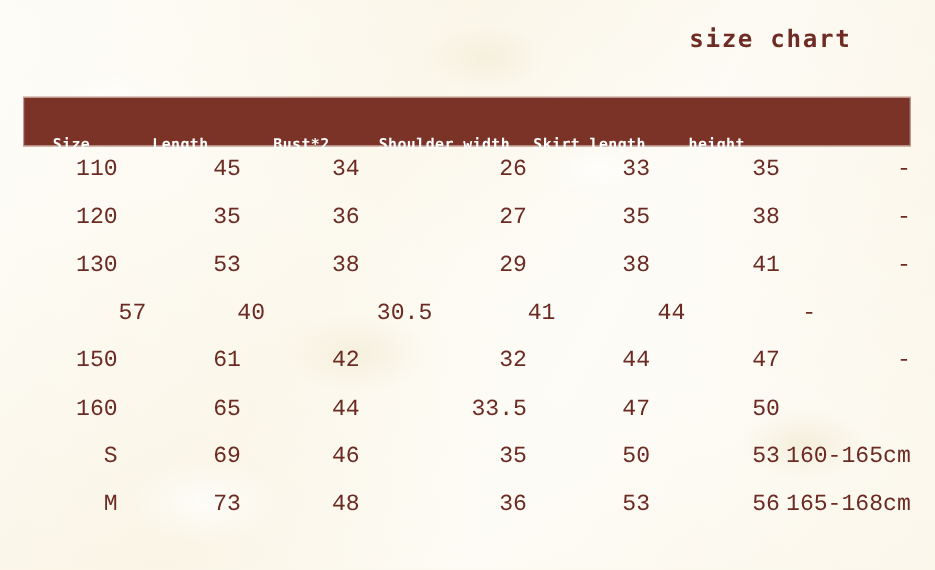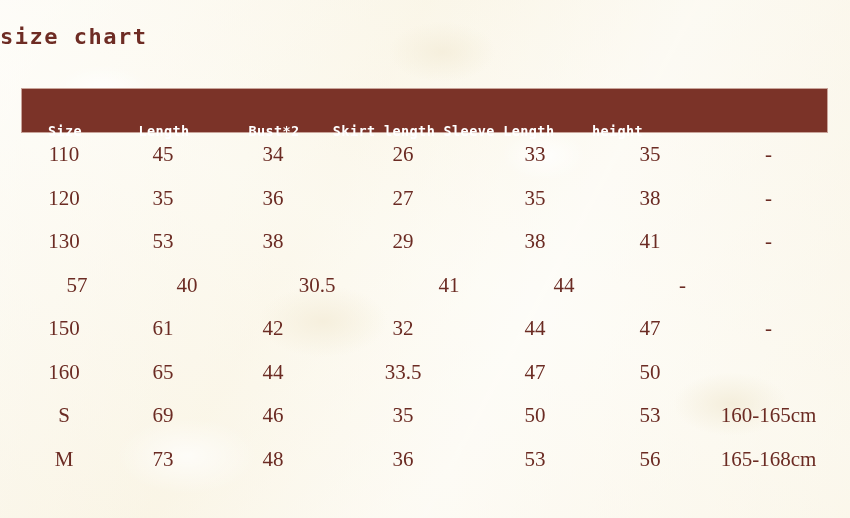--- a/index.html
+++ b/index.html
@@ -30,26 +30,27 @@
       radial-gradient(ellipse 75px 42px at 52% 10%, rgba(244,237,217,0.8) 0%, rgba(244,237,217,0) 72%),
       linear-gradient(118deg, rgba(255,255,255,0.55) 0%, rgba(250,245,230,0.25) 38%, rgba(255,255,255,0.5) 62%, rgba(248,242,226,0.3) 100%),
       linear-gradient(24deg, rgba(247,240,222,0.45) 0%, rgba(255,255,255,0.35) 50%, rgba(246,239,221,0.4) 100%);
   }
 
   #title {
     position: absolute;
     left: 0;
     top: 24px;
     width: 726px;
-    text-align: left;
+    text-align: right;
     font-family: "DejaVu Sans Mono", "Liberation Mono", monospace;
     font-size: 22px;
     font-weight: bold;
     letter-spacing: 1.5px;
     color: #6e2c24;
+    padding-left: 48px;
   }
 
   #table {
     position: absolute;
     left: 21px;
     top: 88px;
     width: 807px;
   }
 
   .header-row {
@@ -72,25 +73,25 @@
     margin-top: 41px;
   }
 
   .data-row {
     display: flex;
     align-items: center;
     height: 43.5px;
   }
 
   .data-cell {
-    font-family: Liberation Serif, serif;
+    font-family: Liberation Mono, monospace;
     font-size: 21px;
     font-weight: normal;
     color: #6b2b23;
-    text-align: center;
+    text-align: right;
     white-space: nowrap;
   }
 
   
   .c0 { width: 86px; }
   .c1 { width: 112px; }
   .c2 { width: 108px; }
   .c3 { width: 152px; }
   .c4 { width: 112px; }
   .c5 { width: 118px; }
@@ -102,22 +103,22 @@
 <div id="page">
 
   <div id="title">size chart</div>
 
   <div id="table">
 
     <div class="header-row">
       <div class="header-cell c0">Size</div>
       <div class="header-cell c1">Length</div>
       <div class="header-cell c2">Bust*2</div>
+      <div class="header-cell c3">Shoulder width</div>
       <div class="header-cell c4">Skirt length</div>
-      <div class="header-cell c5">Sleeve Length</div>
       <div class="header-cell c6">height</div>
     </div>
 
     <div class="data-row">
       <div class="data-cell c0">110</div>
       <div class="data-cell c1">45</div>
       <div class="data-cell c2">34</div>
       <div class="data-cell c3">26</div>
       <div class="data-cell c4">33</div>
       <div class="data-cell c5">35</div>

